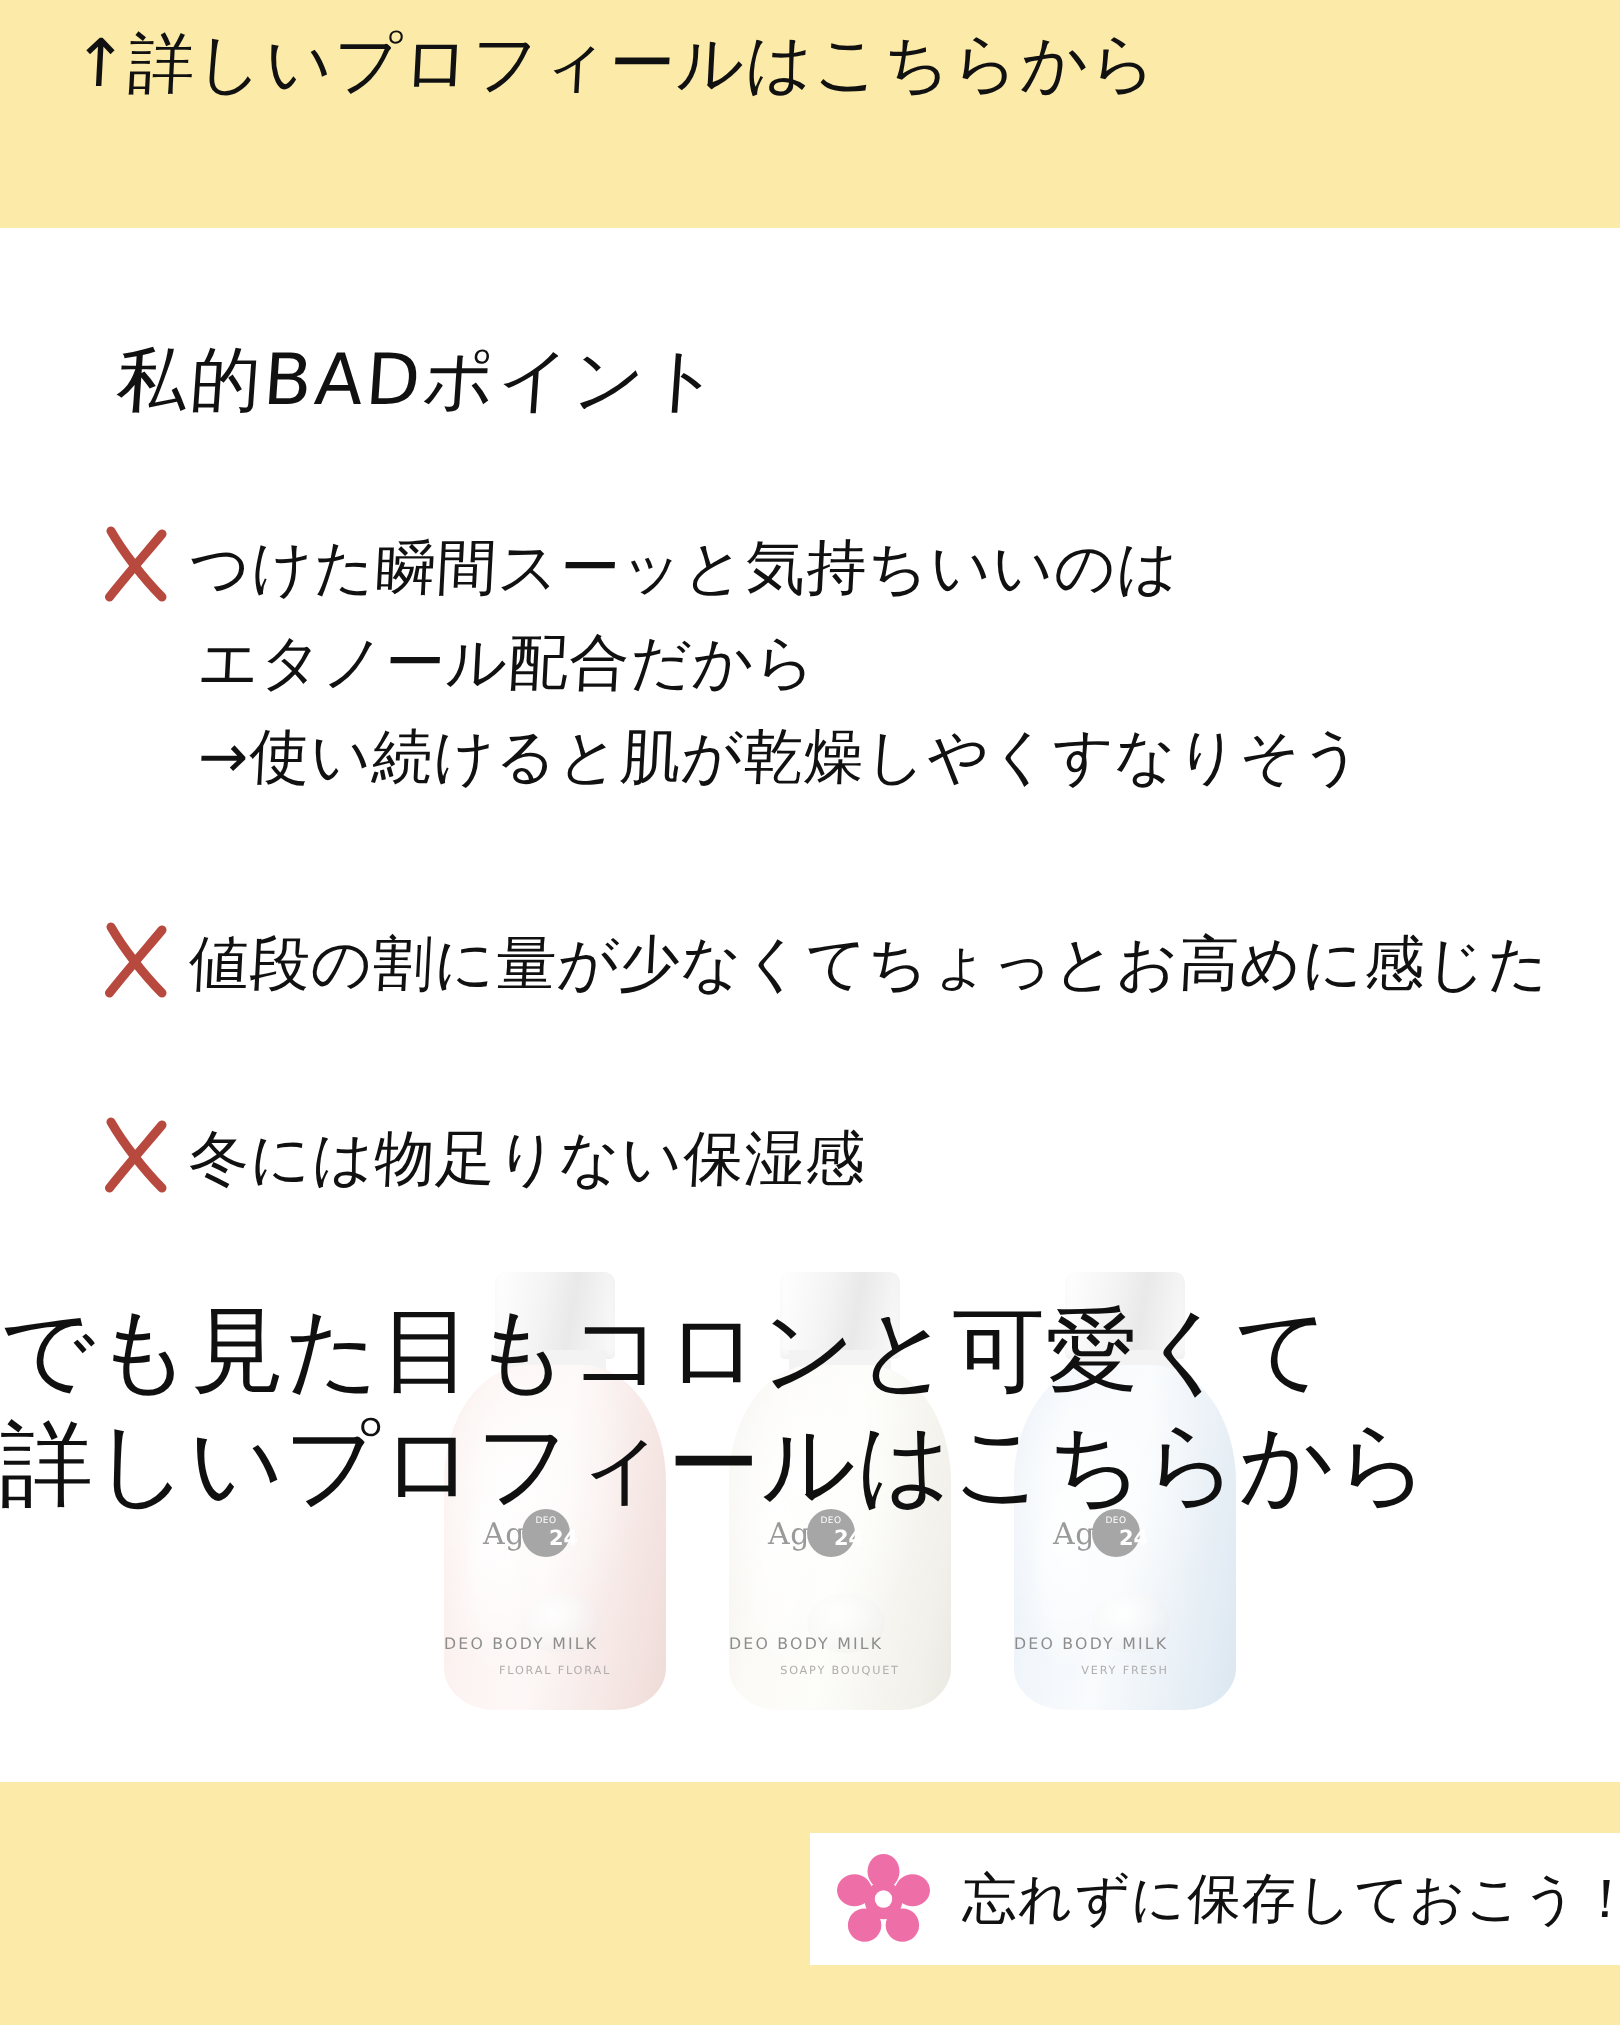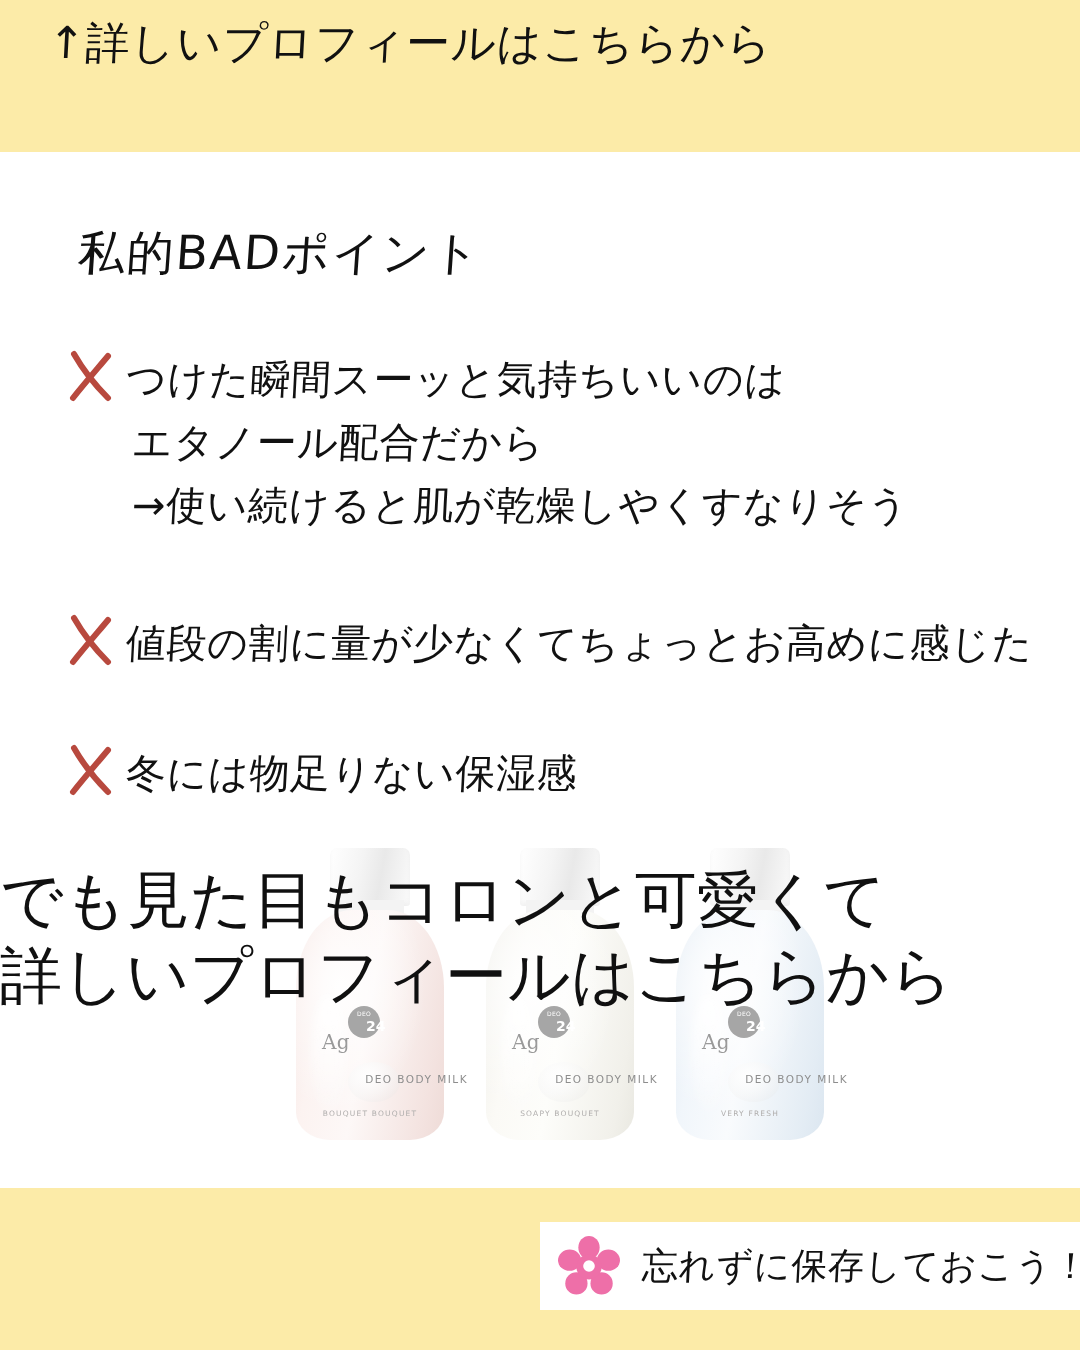--- a/index.html
+++ b/index.html
@@ -163,21 +163,21 @@
     left: 52px;
     top: 152px;
     width: 52px;
     height: 40px;
     border-radius: 50%;
     background: radial-gradient(ellipse at 40% 35%, rgba(255,255,255,0.9), rgba(0,0,0,0.03));
   }
   .bottle .ag {
     position: absolute;
     left: 26px;
-    top: 120px;
+    top: 100px;
     font-size: 20px;
     color: #9a9a9a;
     font-family: "DejaVu Serif", serif;
     letter-spacing: 0.02em;
   }
   .bottle .badge {
     position: absolute;
     left: 52px;
     top: 96px;
     width: 32px;
@@ -197,23 +197,23 @@
   .bottle .badge .badge-num {
     display: block;
     font-size: 14px;
     line-height: 14px;
     font-weight: bold;
     padding-left: 18px;
   }
   .bottle .label-main {
     position: absolute;
     left: 0;
-    top: 163px;
+    top: 180px;
     width: 172px;
-    text-align: right;
+    text-align: left;
     font-size: 10.5px;
     letter-spacing: 0.14em;
     color: #8d8d8d;
   }
   .bottle .label-sub {
     position: absolute;
     left: 0;
     top: 199px;
     width: 148px;
     text-align: center;
@@ -329,21 +329,21 @@
       <div class="neck"></div>
       <div class="body">
         <div class="gloss"></div>
         <div class="dimple"></div>
         <div class="ag">Ag</div>
         <div class="badge">
           <span class="badge-top">DEO</span>
           <span class="badge-num">24</span>
         </div>
         <div class="label-main">DEO BODY MILK</div>
-        <div class="label-sub">BOUQUET BOUQUET</div>
+        <div class="label-sub">FLORAL FLORAL</div>
       </div>
     </div>
 
     <div class="bottle white">
       <div class="cap"></div>
       <div class="neck"></div>
       <div class="body">
         <div class="gloss"></div>
         <div class="dimple"></div>
         <div class="ag">Ag</div>

